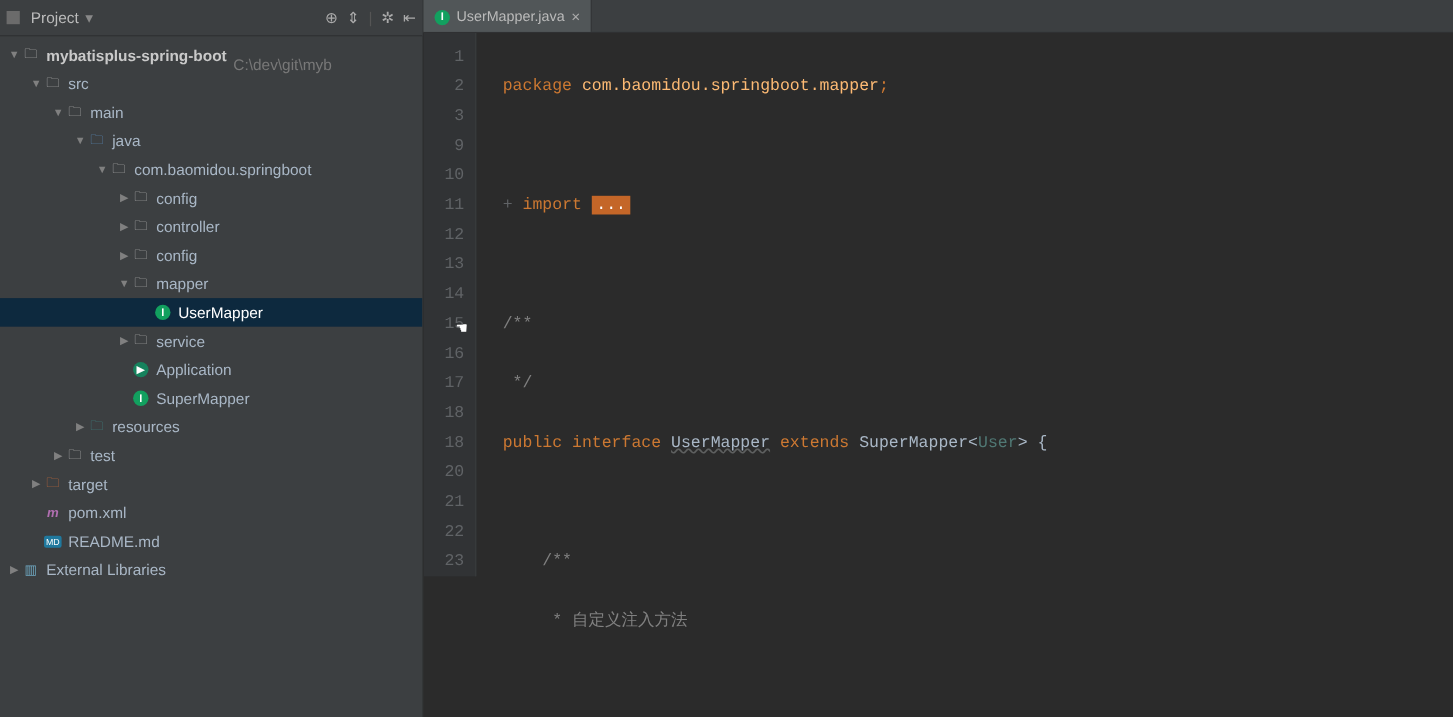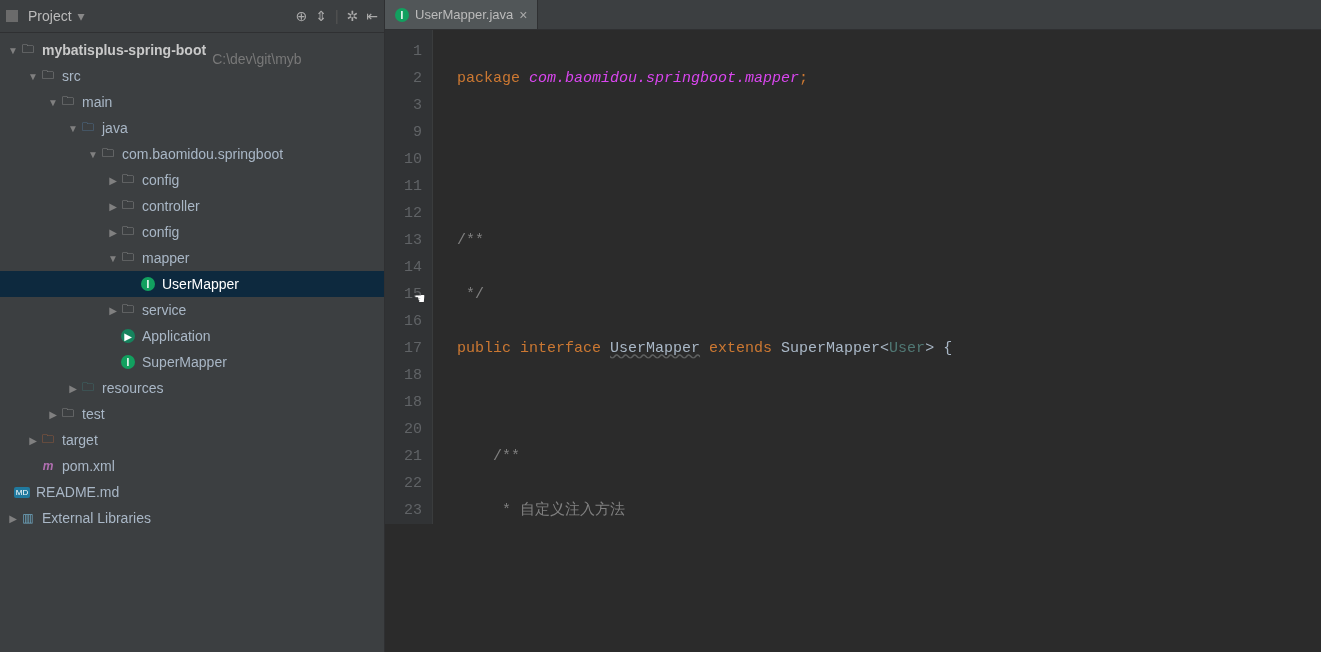--- a/index.html
+++ b/index.html
@@ -107,21 +107,21 @@
     position:relative;
   }
   .gutter-line { height:27px; position:relative;}
   .code {
     padding: 8px 0 0 24px;
     color:#a9b7c6;
     white-space: pre;
   }
   .code-line { height:27px; }
   .kw { color:#cc7832; }
-  .pkg { color:#d946ef;font-style:italic; }
+  .pkg { color:#fdba74; }
   .cls { color:#a9b7c6; }
   .cmt { color:#808080; }
   .type { color:#507874; }
   .link { color:#a9b7c6; text-decoration: underline wavy #5e6060; text-decoration-skip-ink: none;}
   .plus { color:#606366; }
   .fold { background:#c46628;color:#fff;padding:0 4px;}
   .cursor-hand {
     position:absolute;
     left: 30px; top: calc(8px + 27px*9 + 6px);
     font-size:16px;
@@ -237,21 +237,21 @@
       <div class="tree-row" style="padding-left:26px">
         <span class="arrow closed"></span>
         <span class="tree-icon folder-orange">🗀</span>
         <span class="tree-label">target</span>
       </div>
       <div class="tree-row" style="padding-left:26px">
         <span class="arrow none"></span>
         <span class="tree-icon file-m">m</span>
         <span class="tree-label">pom.xml</span>
       </div>
-      <div class="tree-row" style="">
+      <div class="tree-row" style="padding-left:26px">
         <span class="arrow none"></span>
         <span class="tree-icon">
             <span class="file-md">MD</span>
           </span>
         <span class="tree-label">README.md</span>
       </div>
       <div class="tree-row" style="padding-left:6px">
         <span class="arrow closed"></span>
         <span class="tree-icon folder-lib">▥</span>
         <span class="tree-label">External Libraries</span>
@@ -287,20 +287,21 @@
           <div class="gutter-line">20</div>
           <div class="gutter-line">21</div>
           <div class="gutter-line">22</div>
           <div class="gutter-line">23</div>
         </div>
         <span class="cursor-hand">☚</span>
       </div>
       <div class="code">
 <div class="code-line"><span class="kw">package</span><span class="pkg"> com.baomidou.springboot.mapper</span><span class="kw">;</span></div>
 <div class="code-line"></div>
+<div class="code-line"><span class="plus">+</span> <span class="kw">import</span> <span class="fold">...</span></div>
 <div class="code-line"></div>
 <div class="code-line"><span class="cmt">/**</span></div>
 <div class="code-line"><span class="cmt"> */</span></div>
 <div class="code-line"><span class="kw">public </span><span class="kw">interface </span><span class="link">UserMapper</span><span class="kw"> extends </span><span class="cls">SuperMapper</span><span>&lt;</span><span class="type">User</span><span>&gt; {</span></div>
 <div class="code-line"></div>
 <div class="code-line">    <span class="cmt">/**</span></div>
 <div class="code-line">    <span class="cmt"> * 自定义注入方法</span></div>
 
 
 

